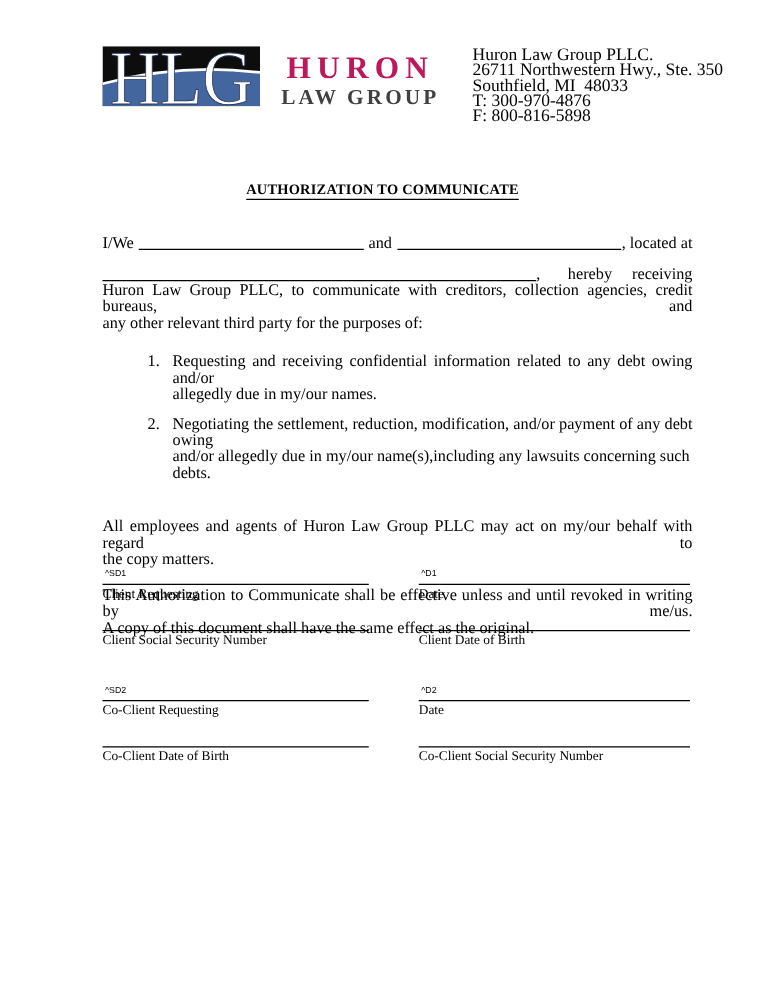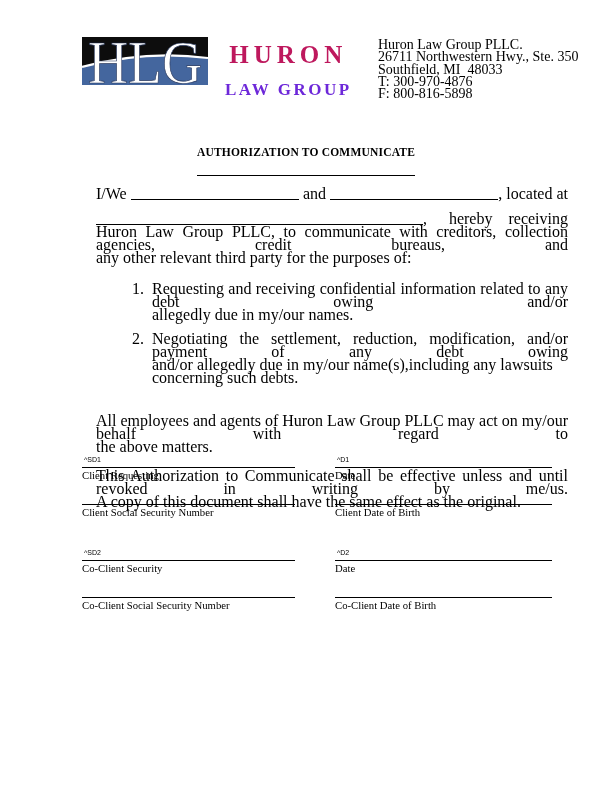--- a/index.html
+++ b/index.html
@@ -23,41 +23,41 @@
     align-items: flex-start;
   }
   .logo-box { width: 126px; height: 48px; flex: 0 0 126px; margin-top: 1px; }
   .brand { margin-left: 17px; margin-top: 6px; }
   .brand-name {
     font-size: 25px; line-height: 25px; font-weight: bold;
     letter-spacing: 5px; color: #be185d; text-align: center;
   }
   .brand-subname {
     font-size: 17px; line-height: 17px; font-weight: bold;
-    letter-spacing: 2.5px; color: #6d28d9; margin-top: 14px;
+    letter-spacing: 2.5px; color: #404040; margin-top: 2px;
   }
   .contact { margin-left: auto; width: 152px; padding-top: 3px; }
   .contact-line { font-size: 14px; line-height: 12.3px; white-space: nowrap; }
 
   
   .doc-title {
     position: absolute;
     top: 146px; left: 0; right: 0;
     text-align: center;
     font-size: 11.5px; font-weight: bold;
     letter-spacing: 0.2px;
   }
-  .doc-title span { border-bottom: 1.2px solid #000; padding-bottom: 17px; }
+  .doc-title span { border-bottom: 1.2px solid #000; padding-bottom: 1px; }
 
   
   .body-text {
     position: absolute;
-    top: 187px; left: 84px;
+    top: 187px; left: 70px;
     width: 472px;
-    font-size: 16px; line-height: 13px;
+    font-size: 13px; line-height: 13px;
   }
   .fill-line { display: flex; align-items: flex-end; }
   .fill-line-1 { height: 13px; }
   .fill-line-2 { height: 25px; }
   .blank {
     flex: 1 1 auto;
     border-bottom: 1px solid #000;
     align-self: flex-end;
     height: 1px;
   }
@@ -166,21 +166,21 @@
         <span class="li-num">2.</span>
         <span class="li-txt">
           <div class="jl">Negotiating the settlement, reduction, modification, and/or payment of any debt owing</div>
           <div class="ll">and/or allegedly due in my/our name(s),including any lawsuits concerning such debts.</div>
         </span>
       </div>
     </div>
 
     <div class="para-agents">
       <div class="jl">All employees and agents of Huron Law Group PLLC may act on my/our behalf with regard to</div>
-      <div class="ll">the above matters.</div>
+      <div class="ll">the copy matters.</div>
     </div>
 
     <div class="para-effective">
       <div class="jl">This Authorization to Communicate shall be effective unless and until revoked in writing by me/us.</div>
       <div class="ll">A copy of this document shall have the same effect as the original.</div>
     </div>
 
   </div>
 
   <div class="sig-grid">
@@ -201,24 +201,24 @@
     <div class="sig-label">Client Social Security Number</div>
     <div class="sig-label">Client Date of Birth</div>
 
     <div class="sig-field mt24">
       <span class="anchor-tag">^SD2</span>
     </div>
     <div class="sig-field mt24">
       <span class="anchor-tag">^D2</span>
     </div>
 
-    <div class="sig-label">Co-Client Security</div>
+    <div class="sig-label">Co-Client Requesting</div>
     <div class="sig-label">Date</div>
 
     <div class="sig-field tall"></div>
     <div class="sig-field tall"></div>
 
+    <div class="sig-label">Co-Client Date of Birth</div>
     <div class="sig-label">Co-Client Social Security Number</div>
-    <div class="sig-label">Co-Client Date of Birth</div>
 
   </div>
 
 </div>
 
 </body></html>

